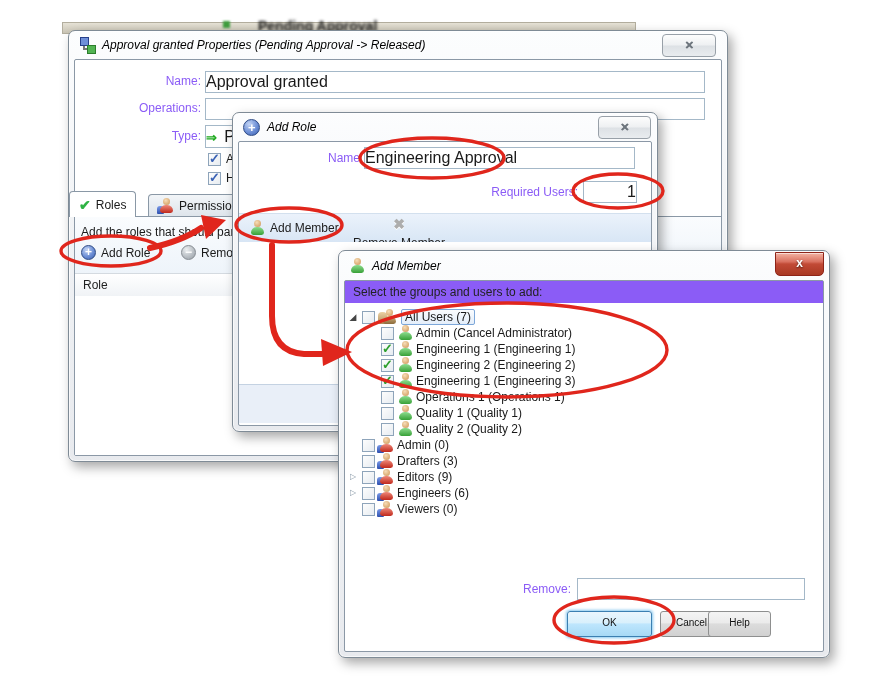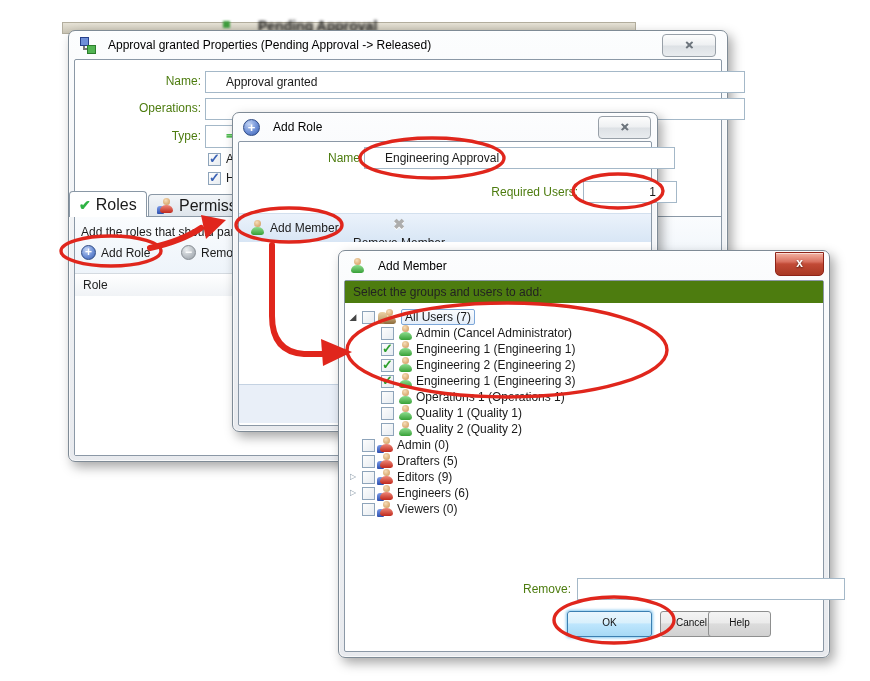--- a/index.html
+++ b/index.html
@@ -12,38 +12,38 @@
   .bg-strip .blur-title { position:absolute; left:195px; top:-5px; font-size:14px; font-weight:bold;
               color:#111; filter:blur(1.8px); white-space:nowrap; }
   .bg-strip .mini-ico { position:absolute; left:160px; top:-2px; width:7px; height:7px;
               background:#3f9e3f; filter:blur(1px); }
 
   
   .dialog { position:absolute; border:1px solid #7f8b96; border-radius:7px;
             background:linear-gradient(180deg,#fcfdfe,#eef0f3 60%,#e8eaee);
             box-shadow:4px 5px 12px rgba(0,0,0,0.35), inset 0 0 0 1px rgba(255,255,255,0.65); }
   .titlebar { position:absolute; left:0; top:0; right:0; height:28px; display:flex; align-items:center;
-              padding-left:10px; gap:13px; }
+              padding-left:10px; gap:7px;font-style:italic; }
   .title-text { font-size:12px; color:#000; white-space:nowrap; }
   .close-btn { position:absolute; top:3px; width:52px; height:21px; border:1px solid #98a0a8; border-radius:4px;
                background:linear-gradient(#fdfdfd,#eef0f2 48%,#dde1e5 52%,#e9ecef);
                color:#6e767e; font-weight:bold; font-size:11px; text-align:center; line-height:20px;
                text-shadow:0.6px 0 0 #6e767e; }
   .panel { position:absolute; left:5px; top:28px; right:5px; bottom:5px; border:1px solid #8b98a6;
            background:#fff; border-radius:2px; }
 
   
   .tfield { position:absolute; border:1px solid #a4b8c8; background:#fff; height:20px;
-            line-height:20px; padding:0 20px; font-size:12px; overflow:hidden; white-space:nowrap; }
+            line-height:20px; padding:0 0; font-size:16px; overflow:hidden; white-space:nowrap; }
   .btn { position:absolute; height:24px; border:1px solid #8e8f8f; border-radius:3px;
          background:linear-gradient(#f4f4f4,#ebebeb 45%,#dcdcdc 50%,#d1d1d1);
          text-align:center; line-height:22px; font-size:10px; color:#111; }
   .btn.default { border-color:#3c7fb1; background:linear-gradient(#eaf6fd,#d9f0fc 45%,#bee6fd 50%,#a7d9f5);
                  box-shadow:0 0 3px 1px #86c7ef; }
-  .label-r { position:absolute; text-align:right; color:#4d7c0f; white-space:nowrap; }
+  .label-r { position:absolute; text-align:right; color:#8b5cf6; white-space:nowrap; }
 
   
   .plus-circle { display:inline-block; width:15px; height:15px; border-radius:50%;
                  background:radial-gradient(circle at 35% 28%, #c3d4f4, #6d8fd6 55%, #3a5fae);
                  border:1px solid #2d4a85; color:#fff; font-weight:bold; text-align:center;
                  line-height:13px; font-size:12px; box-sizing:border-box; }
   .plus-circle::before { content:"+"; }
   .plus-circle.big { width:17px; height:17px; line-height:15px; font-size:13px; }
   .minus-circle { display:inline-block; width:15px; height:15px; border-radius:50%;
                   background:radial-gradient(circle at 35% 28%, #eceff1, #b6bcc2 60%, #979ea6);
@@ -86,21 +86,21 @@
   .cb { width:13px; height:13px; border:1px solid #8ea4ba; box-sizing:border-box; flex:none;
         background:linear-gradient(135deg,#fdfdfd,#e7ecf1); position:relative; display:inline-block; }
   .cb.checked::after { content:"✓"; position:absolute; left:0px; top:-3px; font-size:13px;
         font-weight:bold; color:#2ea02e; }
   .cb.blue::after { content:"✓"; position:absolute; left:0px; top:-3px; font-size:13px;
         font-weight:bold; color:#3a62b5; }
 
   
   .tab { position:absolute; height:22px; line-height:22px; padding:0 9px; border:1px solid #8a98a6;
          border-bottom:none; border-radius:4px 4px 0 0; background:linear-gradient(#f2f5f8,#dde4eb);
-         display:flex; align-items:center; gap:5px; font-size:16px; }
+         display:flex; align-items:center; gap:5px; font-size:12px; }
   .tab.active { height:25px; background:#fff; z-index:2; }
 
   .colhdr { position:absolute; height:22px; line-height:22px; padding-left:8px;
             background:linear-gradient(#ffffff,#f0f3f6); border-top:1px solid #d4dae0;
             border-bottom:1px solid #cdd5dd; color:#222; }
 
   
   .toolbar { position:absolute; left:0; right:0; height:28px;
              background:linear-gradient(#ebf2fb,#d8e6f5); border-top:1px solid #d3e0ee;
              border-bottom:1px solid #b9cde2; }
@@ -111,21 +111,21 @@
   .tree-row { height:16px; display:flex; align-items:center; gap:3px; font-size:12px; white-space:nowrap; }
   .tree-row.user { padding-left:36px; }
   .tree-row.group, .tree-row.root { padding-left:2px; }
   .tri { width:12px; text-align:center; color:#8a9aa8; font-size:8px; line-height:16px; flex:none; }
   .tri.closed::before { content:"▷"; }
   .tri.open::before { content:"◢"; color:#444; font-size:9px; }
   .sel { border:1px solid #7da7d9; border-radius:2px; padding:0 3px;
          background:linear-gradient(#fafcfe,#e4eefa); }
 
   .hdr-strip { position:absolute; left:0; right:0; top:0; height:22px; line-height:22px;
-               background:#4d7c0f; border-bottom:1px solid #aac4dc; padding-left:8px; color:#222; }
+               background:#8b5cf6; border-bottom:1px solid #aac4dc; padding-left:8px; color:#222; }
 
   .red-close { position:absolute; width:47px; height:22px; border:1px solid #8e2418;
                border-radius:0 0 5px 5px; color:#fff; font-weight:bold; font-size:12px;
                text-align:center; line-height:20px; text-shadow:0 1px 2px rgba(0,0,0,0.6);
                background:linear-gradient(#f3b3a3,#d9705f 40%,#c24a36 50%,#a83823);
                box-shadow:inset 0 1px 0 rgba(255,255,255,0.55); }
 
   .annotations { position:absolute; left:0; top:0; z-index:20; pointer-events:none; }
 </style>
 </head>
@@ -334,21 +334,21 @@
               <span>Admin (0)</span>
             </div>
             <div class="tree-row group">
               <span class="tri"></span>
               <span class="cb"></span>
               <span class="p-icon p-grp-red">
                 <i class="sub"></i>
                 <i class="hd"></i>
                 <i class="bd"></i>
               </span>
-              <span>Drafters (5)</span>
+              <span>Drafters (3)</span>
             </div>
             <div class="tree-row group">
               <span class="tri closed"></span>
               <span class="cb"></span>
               <span class="p-icon p-grp-red">
                 <i class="sub"></i>
                 <i class="hd"></i>
                 <i class="bd"></i>
               </span>
               <span>Editors (9)</span>

